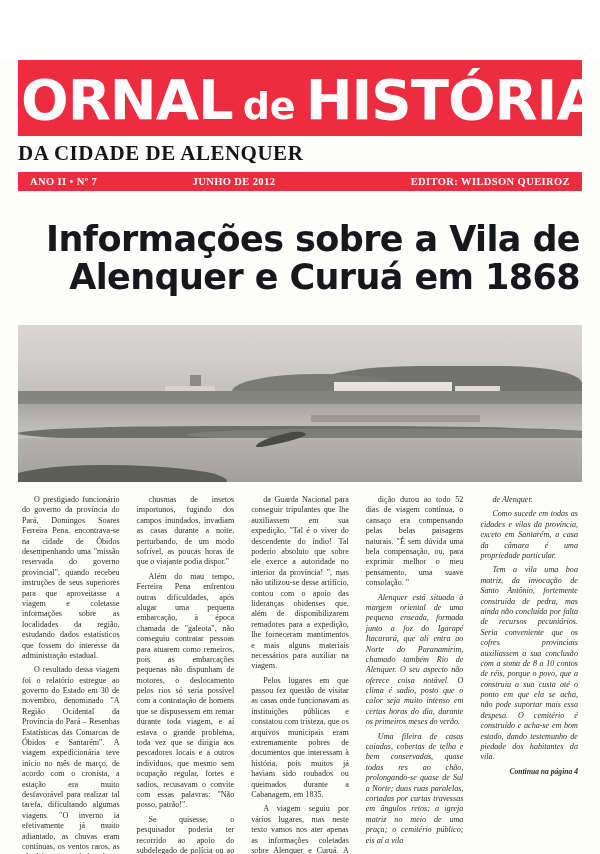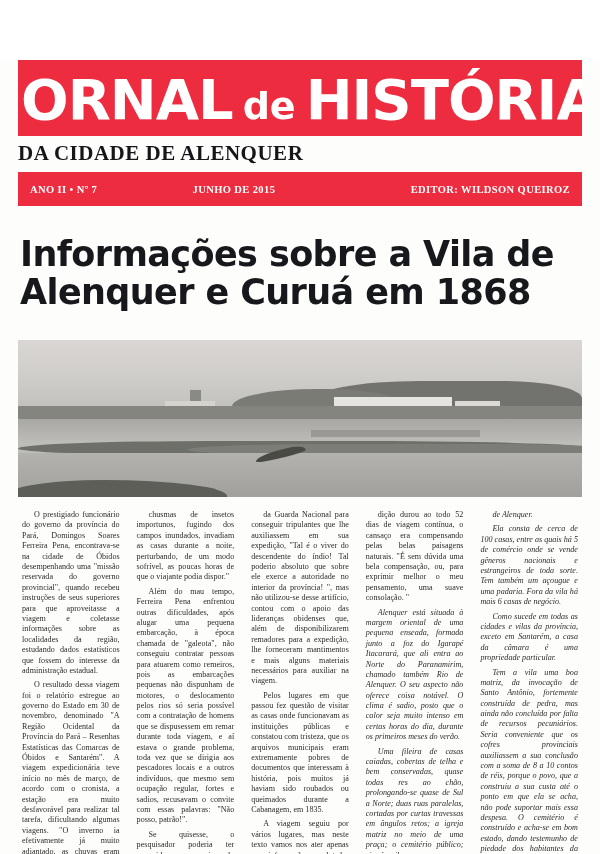--- a/index.html
+++ b/index.html
@@ -65,21 +65,21 @@
     font-size: 21px;
     letter-spacing: 0.5px;
     color: #15161a;
     padding: 5px 0 6px 0;
   }
 
   
   .info-bar {
     background: #ee2c40;
     color: #ffffff;
-    height: 34px;
+    height: 19px;
     display: flex;
     align-items: center;
     font-family: "Liberation Serif", serif;
     font-weight: bold;
     font-size: 10.5px;
     letter-spacing: 0.4px;
     padding: 0 12px;
     box-sizing: border-box;
   }
   .info-left   { flex: 0 0 auto; }
@@ -87,21 +87,21 @@
   .info-right  { flex: 0 0 auto; }
 
   
   .headline {
     font-family: "DejaVu Sans", sans-serif;
     font-weight: bold;
     font-size: 35px;
     line-height: 1.06;
     letter-spacing: -0.6px;
     color: #17181c;
-    text-align: left;
+    text-align: right;
     padding: 7px 2px 6px 2px;
   }
   .headline .hl-line { display: block; }
 
   
   .photo {
     position: relative;
     width: 100%;
     height: 157px;
     overflow: hidden;
@@ -243,21 +243,21 @@
       <span class="mh-word">JORNAL</span>
       <span class="mh-de">de</span>
       <span class="mh-word">HISTÓRIA</span>
     </div>
   </div>
 
   <div class="masthead-sub">DA CIDADE DE ALENQUER</div>
 
   <div class="info-bar">
     <span class="info-left">ANO II • Nº 7</span>
-    <span class="info-center">JUNHO DE 2015</span>
+    <span class="info-center">JUNHO DE 2012</span>
     <span class="info-right">EDITOR: WILDSON QUEIROZ</span>
   </div>
 
   <h1 class="headline">
     <span class="hl-line">Informações sobre a Vila de</span>
     <span class="hl-line">Alenquer e Curuá em 1868</span>
   </h1>
 
   <div class="photo" title="Vista panorâmica da vila de Alenquer à margem do rio, fotografia histórica em tons de cinza">
     <div class="ph-sky"></div>
@@ -292,20 +292,19 @@
         <p>Pelos lugares em que passou fez questão de visitar as casas onde funcionavam as instituições públicas e constatou com tristeza, que os arquivos municipais eram extremamente pobres de documentos que interessam à história, pois muitos já haviam sido roubados ou queimados durante a Cabanagem, em 1835.</p>
         <p>A viagem seguiu por vários lugares, mas neste texto vamos nos ater apenas as informações coletadas sobre Alenquer e Curuá. A expe-</p>
       </div>
       <div class="col">
         <p>dição durou ao todo 52 dias de viagem contínua, o cansaço era compensando pelas belas paisagens naturais. "É sem dúvida uma bela compensação, ou, para exprimir melhor o meu pensamento, uma suave consolação. "</p>
         <p class="italic">Alenquer está situada à margem oriental de uma pequena enseada, formada junto a foz do Igarapé Itacarará, que ali entra ao Norte do Paranamirim, chamado também Rio de Alenquer. O seu aspecto não oferece coisa notável. O clima é sadio, posto que o calor seja muito intenso em certas horas do dia, durante os primeiros meses do verão.</p>
         <p class="italic">Uma fileira de casas caiadas, cobertas de telha e bem conservadas, quase todas res ao chão, prolongando-se quase de Sul a Norte; duas ruas paralelas, cortadas por curtas travessas em ângulos retos; a igreja matriz no meio de uma praça; o cemitério público; eis aí a vila</p>
       </div>
       <div class="col">
         <p class="italic">de Alenquer.</p>
-        <p class="italic">Ela consta de cerca de 100 casas, entre as quais há 5 de comércio onde se vende gêneros nacionais e estrangeiros de toda sorte. Tem também um açougue e uma padaria. Fora da vila há mais 6 casas de negócio.</p>
         <p class="italic">Como sucede em todas as cidades e vilas da província, exceto em Santarém, a casa da câmara é uma propriedade particular.</p>
         <p class="italic">Tem a vila uma boa matriz, da invocação de Santo Antônio, fortemente construída de pedra, mas ainda não concluída por falta de recursos pecuniários. Seria conveniente que os cofres provinciais auxiliassem a sua conclusão com a soma de 8 a 10 contos de réis, porque o povo, que a construiu a sua custa até o ponto em que ela se acha, não pode suportar mais essa despesa. O cemitério é construído e acha-se em bom estado, dando testemunho de piedade dos habitantes da vila.</p>
         <p class="contd">Continua na página 4</p>
       </div>
     </div>
 
 </div>
 
 </body></html>

